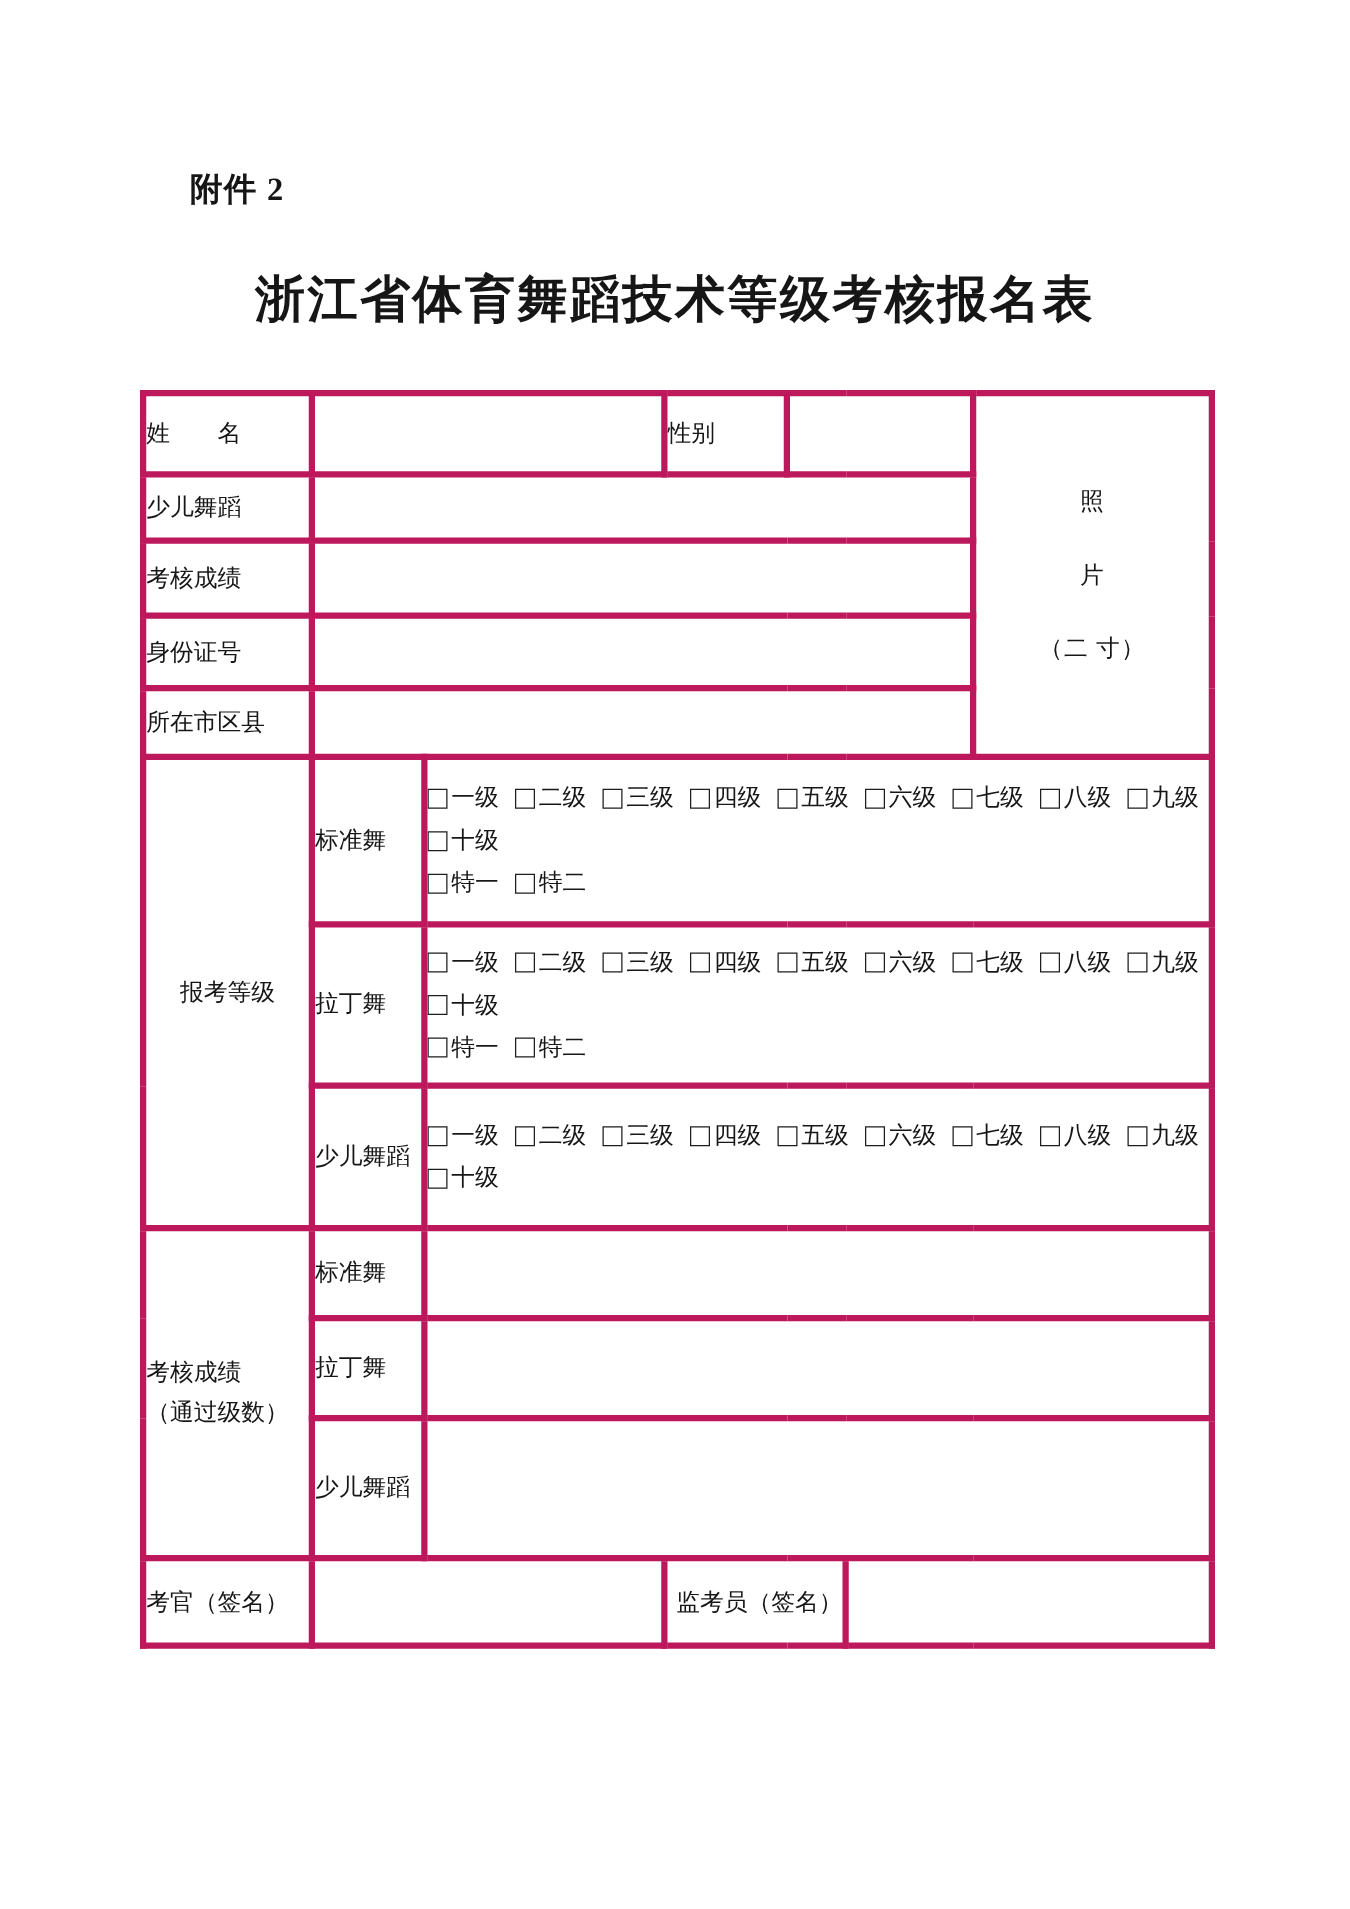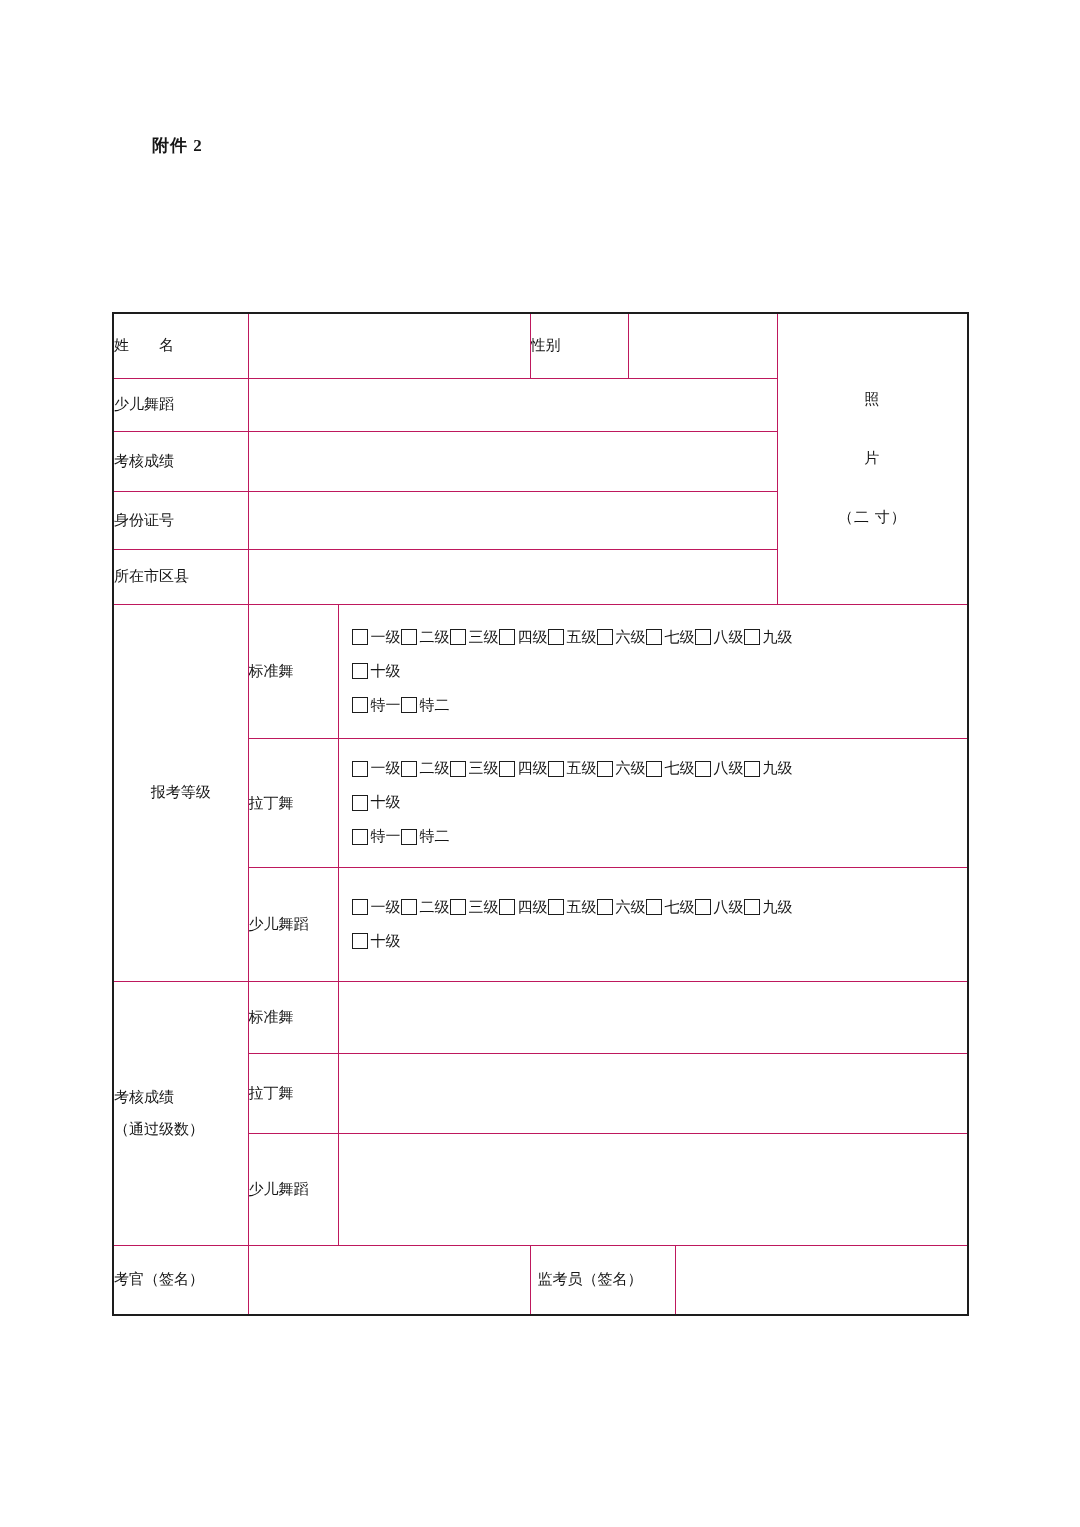--- a/index.html
+++ b/index.html
@@ -13,21 +13,21 @@
     height: 1527px;
     background: #ffffff;
     color: #161616;
     font-family: "Liberation Serif", "DejaVu Serif", serif;
     overflow: hidden;
   }
   .attachment {
     position: absolute;
     left: 152px;
     top: 134px;
-    font-size: 17px;
+    font-size: 26px;
     font-weight: bold;
     letter-spacing: 1px;
   }
   .doc-title {
     position: absolute;
     left: 0;
     top: 212px;
     width: 1080px;
     text-align: center;
     font-size: 40px;
@@ -38,23 +38,23 @@
   table.form-table {
     position: absolute;
     left: 112px;
     top: 312px;
     width: 856px;
     border-collapse: collapse;
     table-layout: fixed;
     border: 2px solid #1d1d1d;
   }
   table.form-table td {
-    border: 1px solid #be185d;
+    border: 5px solid #be185d;
     padding: 0;
-    font-size: 15px;
+    font-size: 19px;
     vertical-align: middle;
     overflow: hidden;
   }
   td.lbl {
     padding-left: 9px;
     padding-right: 3px;
   }
   td.nowrap { white-space: nowrap; }
   td.dance {
     padding-left: 10px;
@@ -63,22 +63,23 @@
     line-height: 44px;
   }
   td.cbcell {
     padding-left: 12px;
     vertical-align: middle;
   }
   .cb-line {
     display: flex;
     flex-wrap: nowrap;
     align-items: center;
+    column-gap: 13px;
     line-height: 25px;
-    margin: 9px 13px;
+    margin: 9px 0;
     white-space: nowrap;
   }
   .cb-item {
     display: inline-flex;
     align-items: center;
   }
   .cb-box {
     display: inline-block;
     width: 14px;
     height: 14px;
@@ -105,20 +106,21 @@
   }
   td.blank { background: #ffffff; }
 </style>
 </head>
 <body>
 
 <div class="page">
 
   <div class="attachment">附件 2</div>
 
+  <div class="doc-title">浙江省体育舞蹈技术等级考核报名表</div>
 
   <table class="form-table">
     <colgroup>
       <col style="width:135px">
       <col style="width:90px">
       <col style="width:192px">
       <col style="width:98px">
       <col style="width:47px">
       <col style="width:102px">
       <col style="width:191px">

